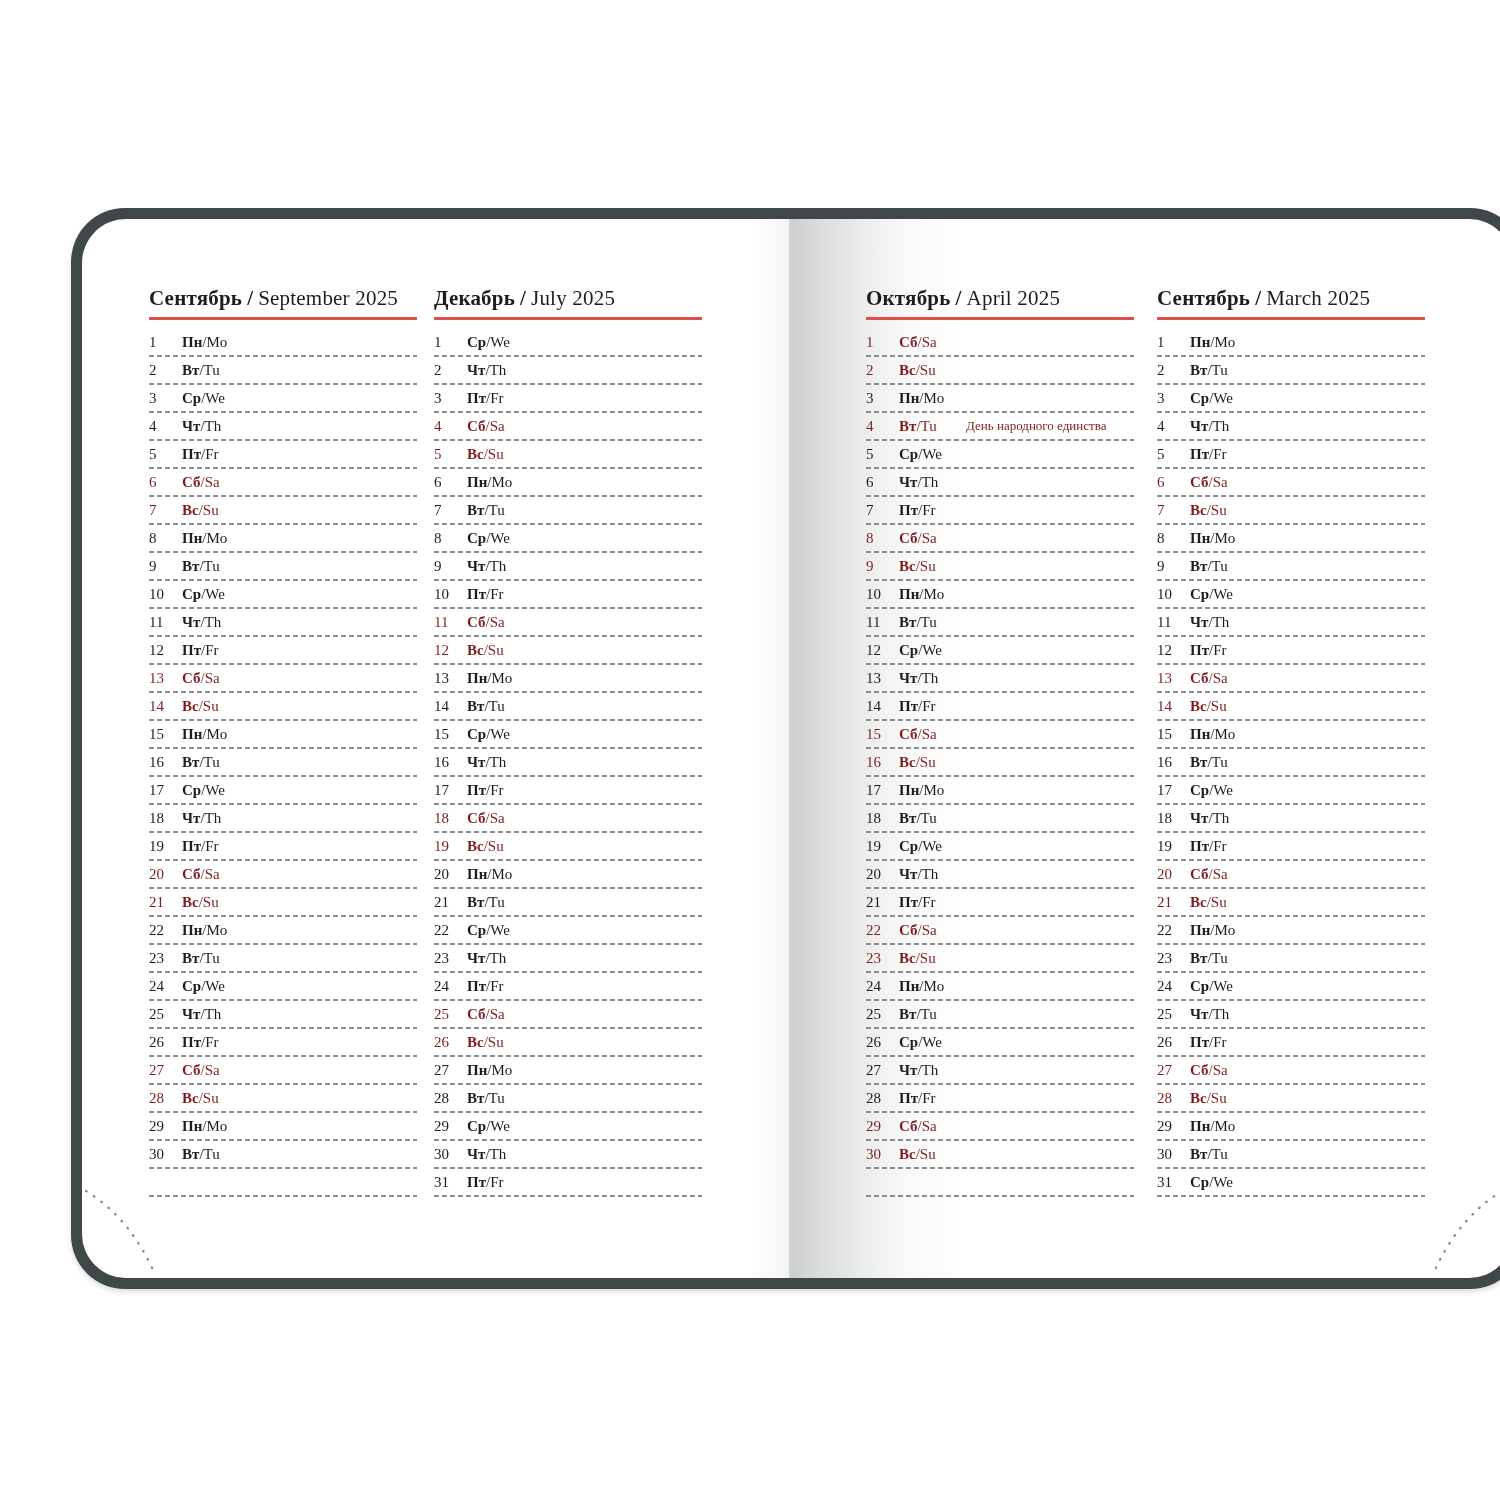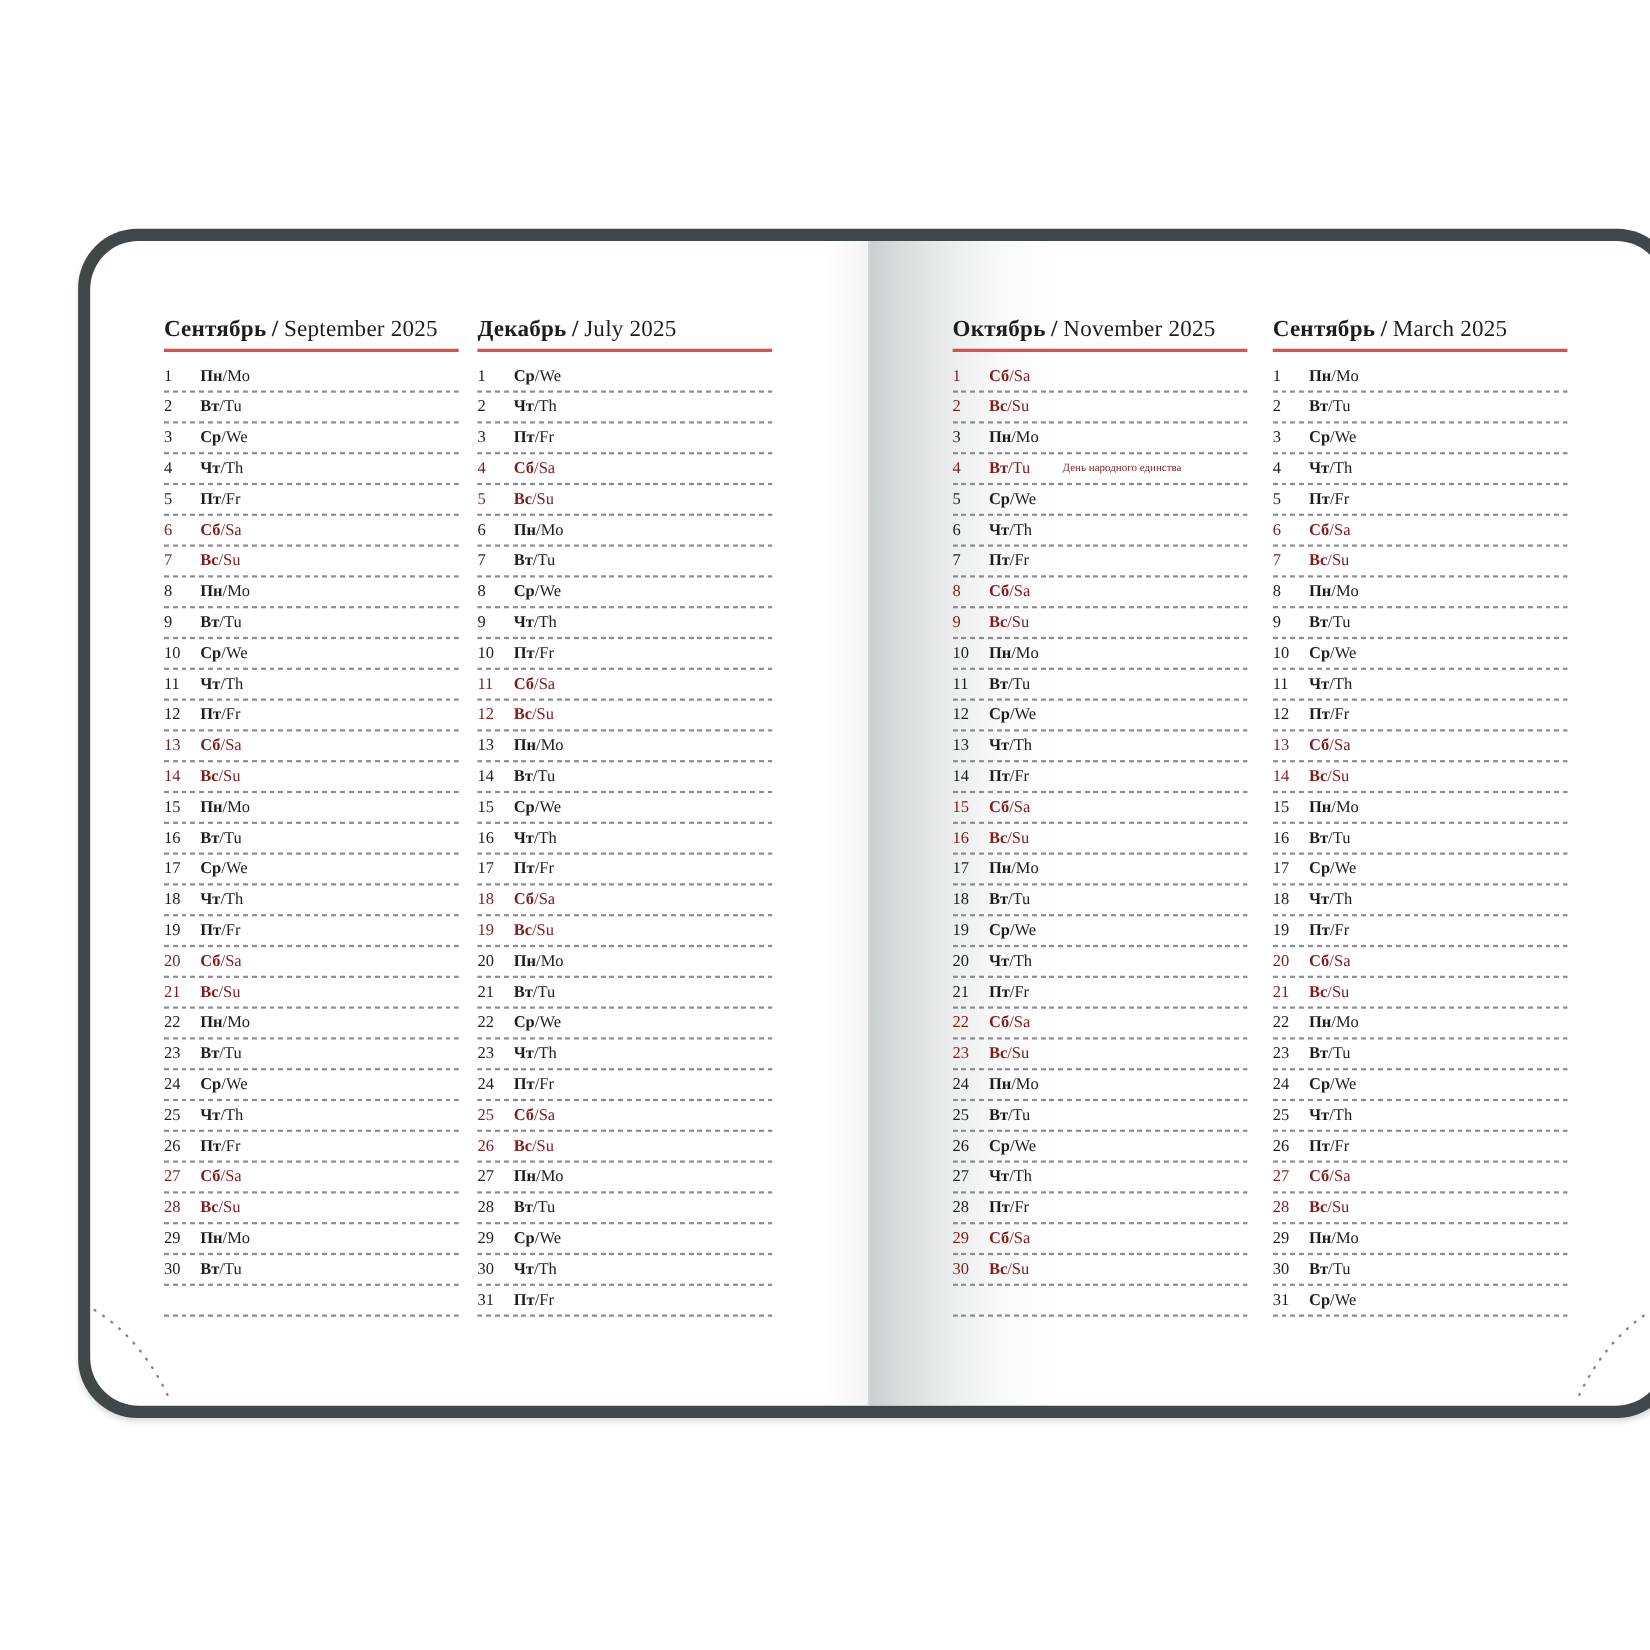--- a/index.html
+++ b/index.html
@@ -41,21 +41,21 @@
   .mh .sep{margin:0 5px;font-weight:700;}
   .rule{height:3px;margin-top:6px;}
   .rows{margin-top:10px;}
   .day-row{position:relative;height:28px;font-size:15px;line-height:22px;color:#1d1d1b;padding-top:1px;box-sizing:border-box;}
   .day-row::after{
     content:"";position:absolute;left:0;right:0;bottom:1px;height:1.6px;
     background-image:repeating-linear-gradient(90deg,#8d8d8d 0 4.5px,rgba(0,0,0,0) 4.5px 8px);
   }
   .day-row .num{display:inline-block;width:33px;}
   .day-row .ru{font-weight:700;}
-  .day-row .note{position:absolute;left:100px;top:1px;font-size:10px;line-height:22px;white-space:nowrap;}
+  .day-row .note{position:absolute;left:100px;top:1px;font-size:13px;line-height:22px;white-space:nowrap;}
   .day-row.red{color:#7f1d1d;}
   .day-row.blank{height:28px;}
 </style>
 </head>
 <body>
 
 <div class="cover">
   <div class="pages">
 
     <div class="fold-shadow-left"></div>
@@ -137,21 +137,21 @@
           <div class="day-row red"><span class="num">26</span><span class="ru">Вс</span><span class="en">/Su</span></div>
           <div class="day-row"><span class="num">27</span><span class="ru">Пн</span><span class="en">/Mo</span></div>
           <div class="day-row"><span class="num">28</span><span class="ru">Вт</span><span class="en">/Tu</span></div>
           <div class="day-row"><span class="num">29</span><span class="ru">Ср</span><span class="en">/We</span></div>
           <div class="day-row"><span class="num">30</span><span class="ru">Чт</span><span class="en">/Th</span></div>
           <div class="day-row"><span class="num">31</span><span class="ru">Пт</span><span class="en">/Fr</span></div>
         </div>
     </section>
 
     <section class="month m2">
-      <h2 class="mh"><span class="ru">Октябрь</span><span class="sep">/</span><span class="en">November 2025</span></h2>
+      <h2 class="mh"><span class="ru">Октябрь</span><span class="sep">/</span><span class="en">April 2025</span></h2>
       <div class="rule" style="background: rgb(224, 80, 74);"></div>
       <div class="rows">
           <div class="day-row red"><span class="num">1</span><span class="ru">Сб</span><span class="en">/Sa</span></div>
           <div class="day-row red"><span class="num">2</span><span class="ru">Вс</span><span class="en">/Su</span></div>
           <div class="day-row"><span class="num">3</span><span class="ru">Пн</span><span class="en">/Mo</span></div>
           <div class="day-row red"><span class="num">4</span><span class="ru">Вт</span><span class="en">/Tu</span><span class="note">День народного единства</span></div>
           <div class="day-row"><span class="num">5</span><span class="ru">Ср</span><span class="en">/We</span></div>
           <div class="day-row"><span class="num">6</span><span class="ru">Чт</span><span class="en">/Th</span></div>
           <div class="day-row"><span class="num">7</span><span class="ru">Пт</span><span class="en">/Fr</span></div>
           <div class="day-row red"><span class="num">8</span><span class="ru">Сб</span><span class="en">/Sa</span></div>

